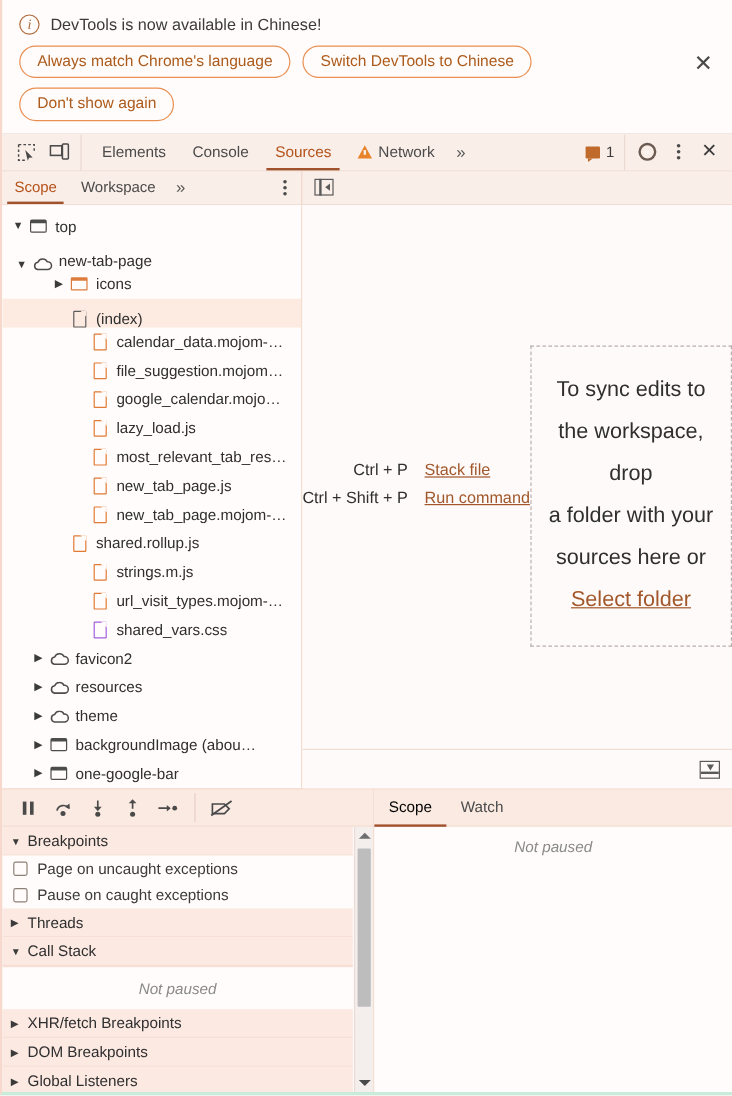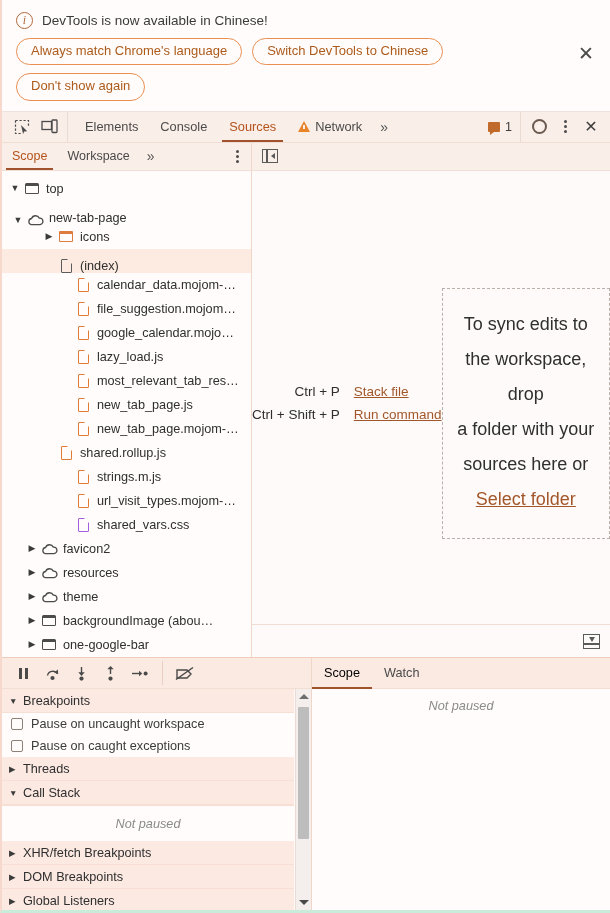--- a/index.html
+++ b/index.html
@@ -943,21 +943,21 @@
       <div class="bp-scroll">
         <div class="bp-inner">
 
           <div class="sec-head">
             <span class="sec-twisty">▼</span>
             <span>Breakpoints</span>
           </div>
 
           <div class="cb-row">
             <span class="cbox"></span>
-            <span>Pause on uncaught workspace</span>
+            <span>Page on uncaught exceptions</span>
           </div>
           <div class="cb-row">
             <span class="cbox"></span>
             <span>Pause on caught exceptions</span>
           </div>
 
           <div class="sec-head">
             <span class="sec-twisty">▶</span>
             <span>Threads</span>
           </div>

